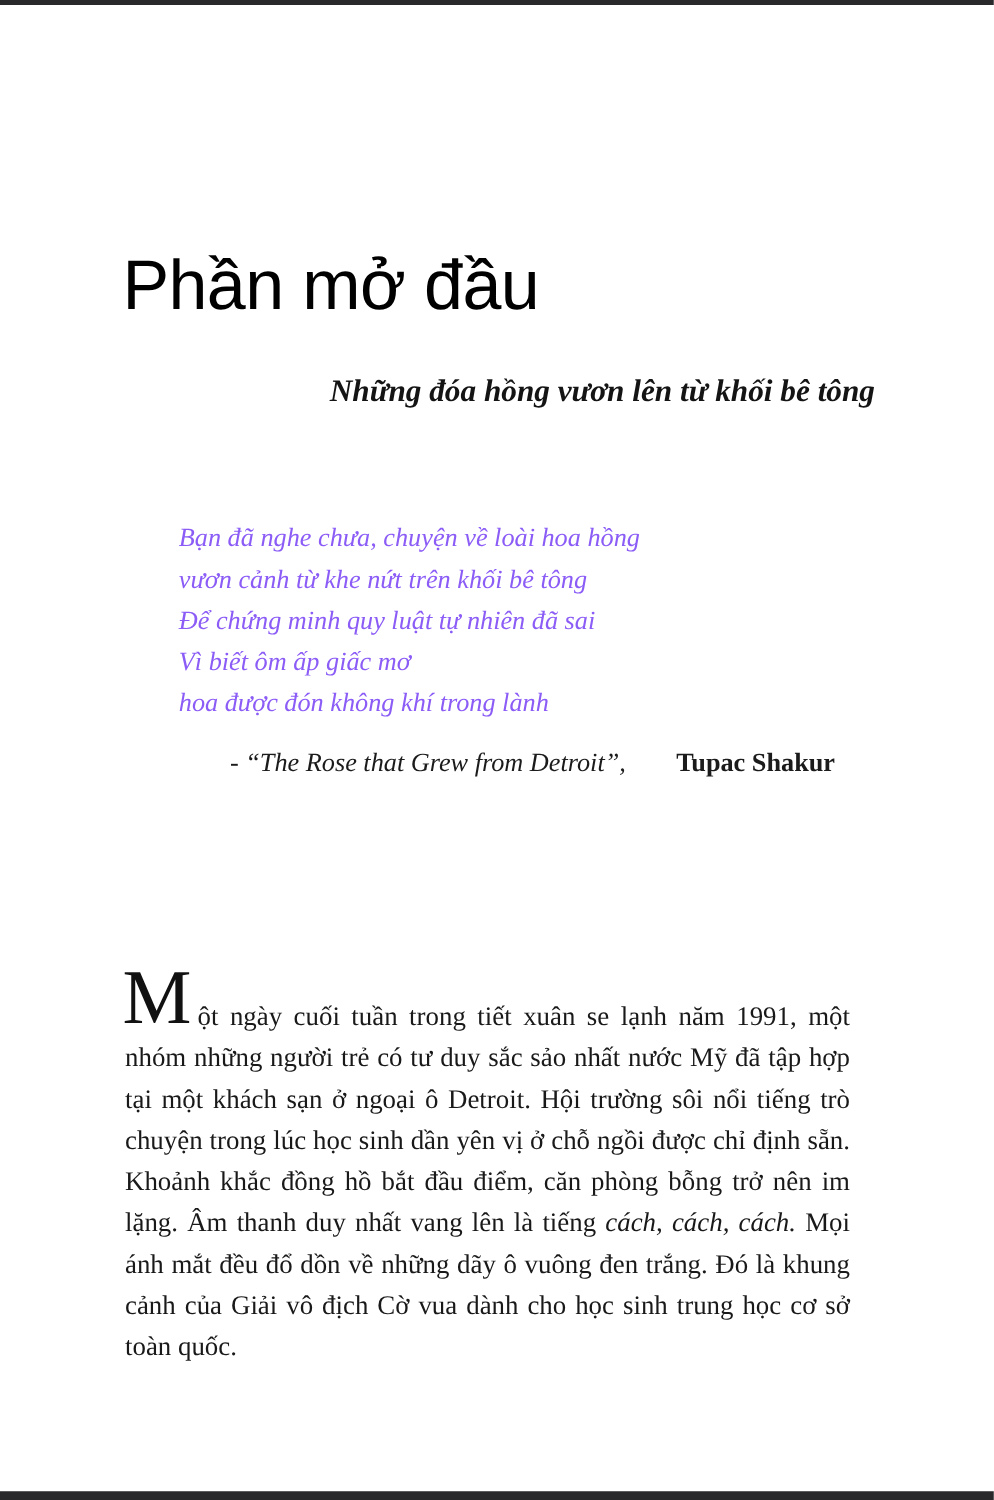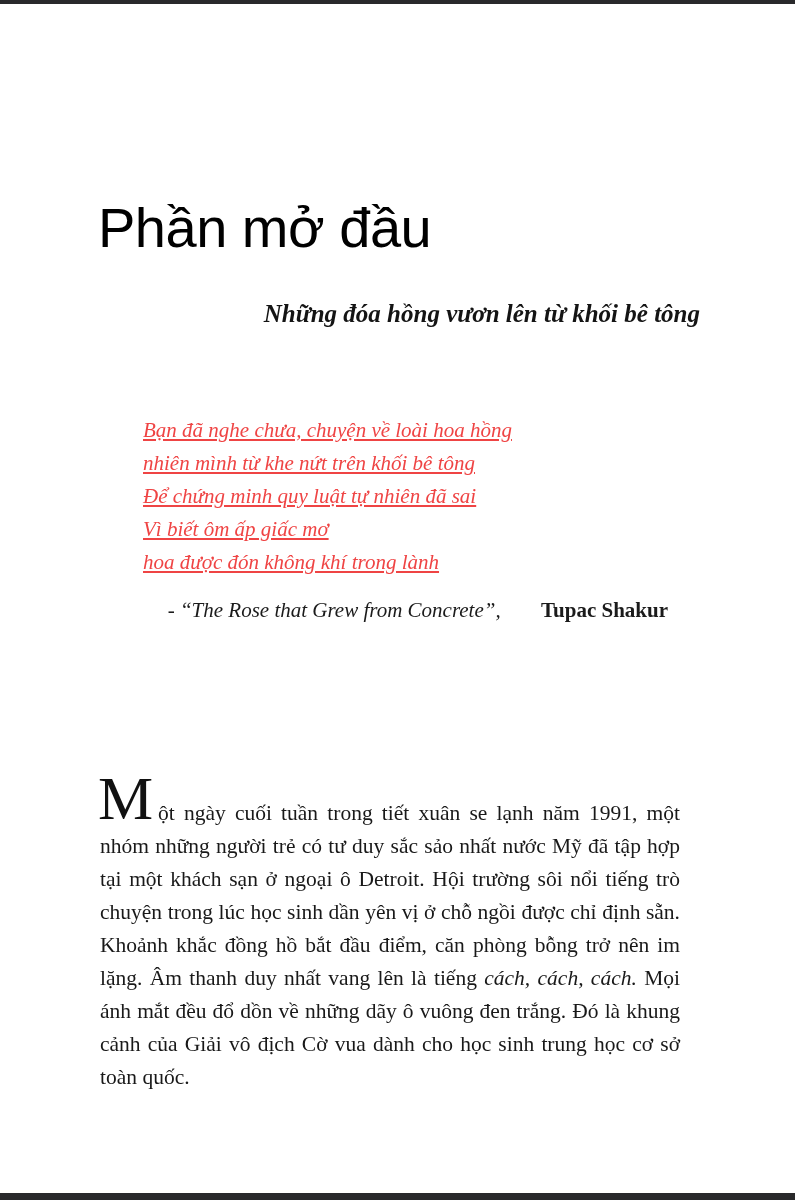--- a/index.html
+++ b/index.html
@@ -45,22 +45,21 @@
     text-align: right;
   }
   .poem {
     position: absolute;
     left: 143px;
     top: 414px;
     width: 480px;
     font-style: italic;
     font-size: 21px;
     line-height: 33px;
-    color: #ef4444;
-    text-decoration: underline;
+    color: #8b5cf6;
   }
   .poem-attribution {
     position: absolute;
     left: 100px;
     top: 598px;
     width: 568px;
     text-align: right;
     font-size: 21px;
     color: #1b1b1b;
   }
@@ -100,27 +99,27 @@
 <body>
 
 <div class="edge-bar top"></div>
 
 <h1 class="chapter-title">Phần mở đầu</h1>
 
 <h2 class="chapter-subtitle">Những đóa hồng vươn lên từ khối bê tông</h2>
 
 <div class="poem">
   <div class="poem-line">Bạn đã nghe chưa, chuyện về loài hoa hồng</div>
-  <div class="poem-line">nhiên mình từ khe nứt trên khối bê tông</div>
+  <div class="poem-line">vươn cảnh từ khe nứt trên khối bê tông</div>
   <div class="poem-line">Để chứng minh quy luật tự nhiên đã sai</div>
   <div class="poem-line">Vì biết ôm ấp giấc mơ</div>
   <div class="poem-line">hoa được đón không khí trong lành</div>
 </div>
 
 <div class="poem-attribution">
-  <span class="attr-prefix">- </span><span class="work-title">“The Rose that Grew from Concrete”</span><span class="attr-separator">, </span><span class="author">Tupac Shakur</span>
+  <span class="attr-prefix">- </span><span class="work-title">“The Rose that Grew from Detroit”</span><span class="attr-separator">, </span><span class="author">Tupac Shakur</span>
 </div>
 
 <p class="body-paragraph">
   <span class="drop-cap">M</span><span>ột ngày cuối tuần trong tiết xuân se lạnh năm 1991, một nhóm những người trẻ có tư duy sắc sảo nhất nước Mỹ đã tập hợp tại một khách sạn ở ngoại ô Detroit. Hội trường sôi nổi tiếng trò chuyện trong lúc học sinh dần yên vị ở chỗ ngồi được chỉ định sẵn. Khoảnh khắc đồng hồ bắt đầu điểm, căn phòng bỗng trở nên im lặng. Âm thanh duy nhất vang lên là tiếng </span><span class="italic-phrase">cách, cách, cách.</span><span> Mọi ánh mắt đều đổ dồn về những dãy ô vuông đen trắng. Đó là khung cảnh của Giải vô địch Cờ vua dành cho học sinh trung học cơ sở toàn quốc.</span>
 </p>
 
 <div class="edge-bar bottom"></div>
 
 </body></html>

